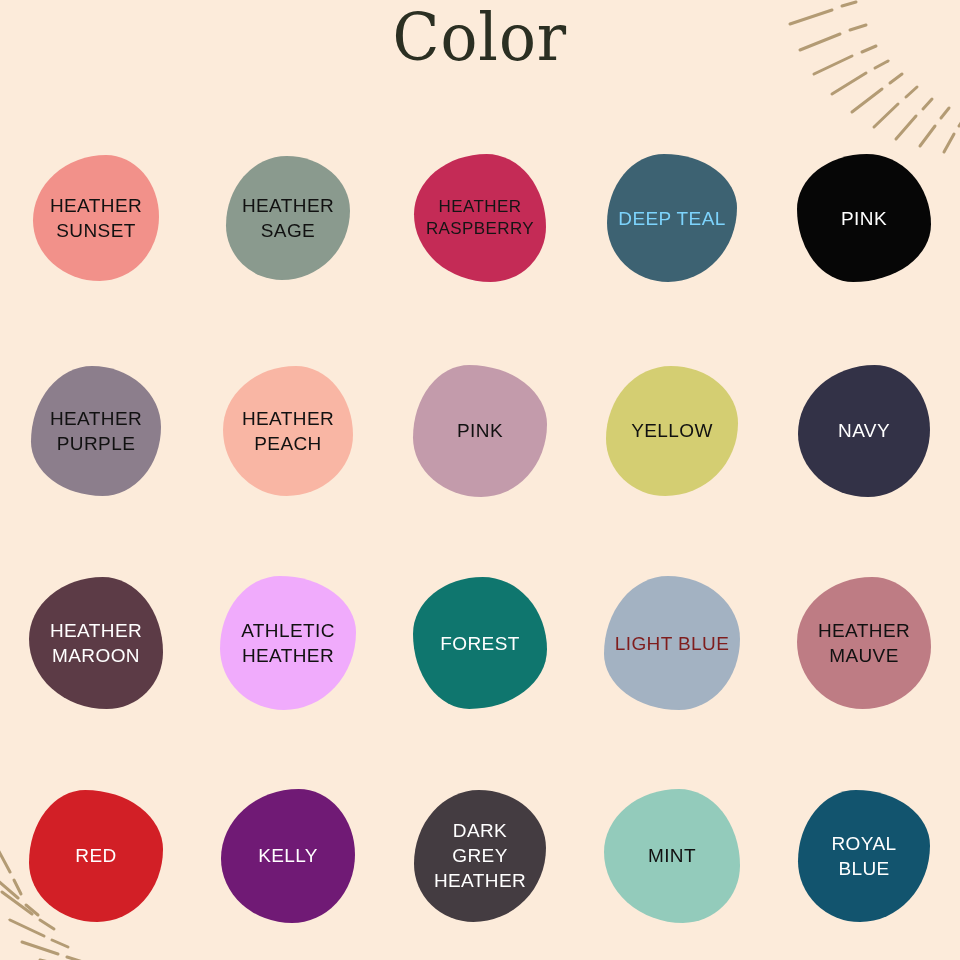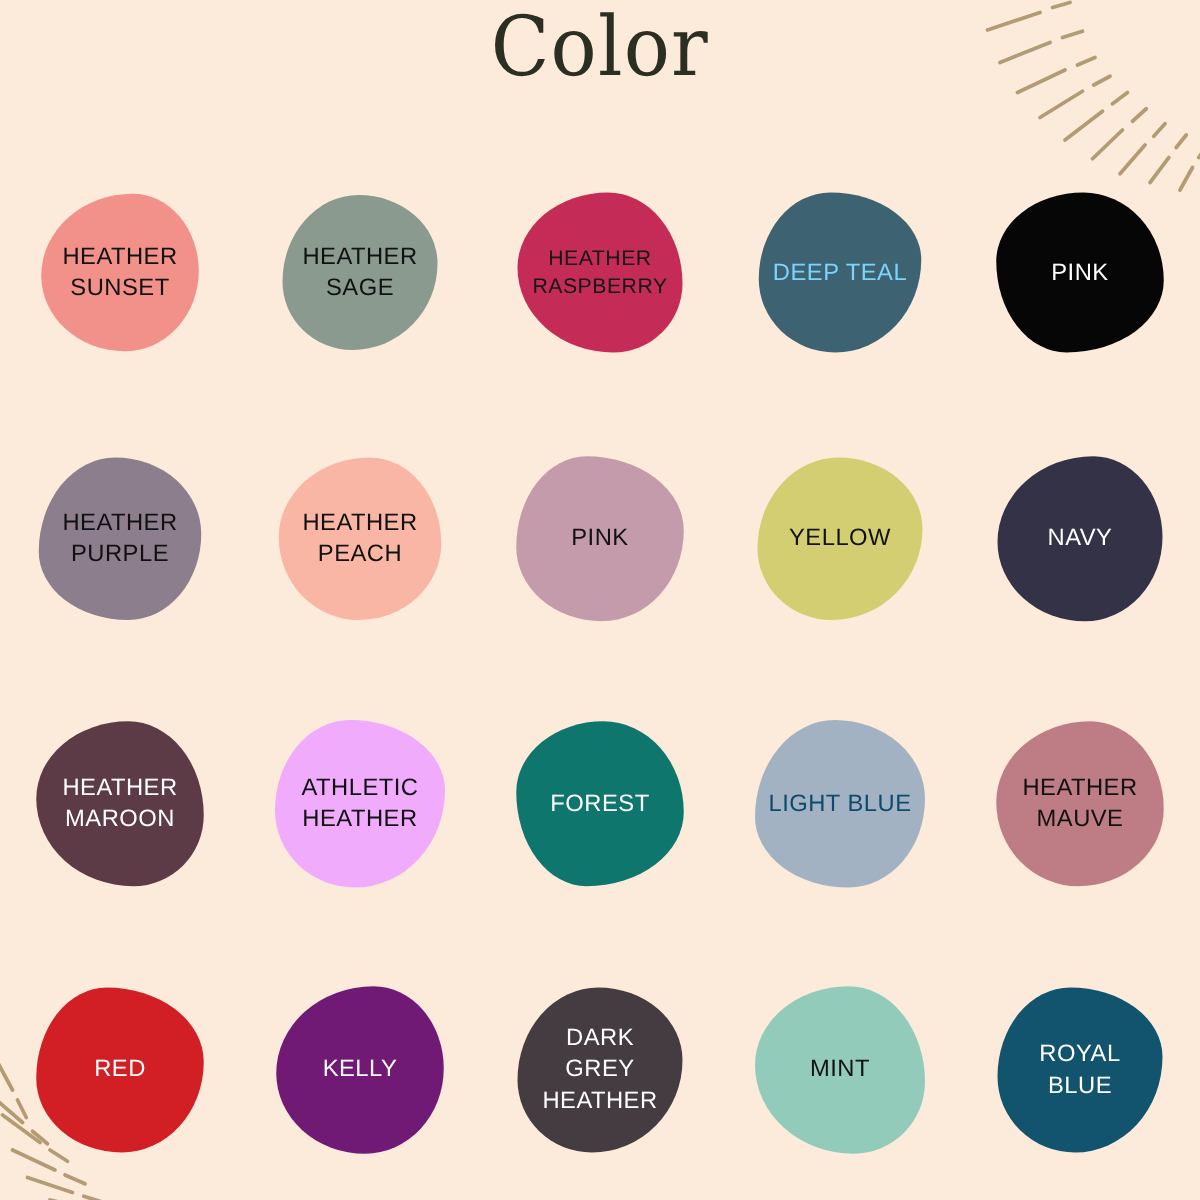--- a/index.html
+++ b/index.html
@@ -201,21 +201,21 @@
 HEATHER</span>
       </div>
     </div>
     <div class="cell">
       <div class="blob s4" style="background: #0f766e; width: 134px; height: 132px;">
         <span class="blob-label" style="color: rgb(255, 255, 255);">FOREST</span>
       </div>
     </div>
     <div class="cell">
       <div class="blob s5" style="background: rgb(163, 178, 194); width: 136px; height: 134px;">
-        <span class="blob-label" style="color: #0c4a6e;">LIGHT BLUE</span>
+        <span class="blob-label" style="color: #7f1d1d;">LIGHT BLUE</span>
       </div>
     </div>
     <div class="cell">
       <div class="blob s6" style="background: rgb(190, 124, 132); width: 134px; height: 132px;">
         <span class="blob-label" style="color: rgb(17, 17, 17);">HEATHER
 MAUVE</span>
       </div>
     </div>
     <div class="cell">
       <div class="blob s7" style="background: rgb(210, 31, 38); width: 134px; height: 132px;">

